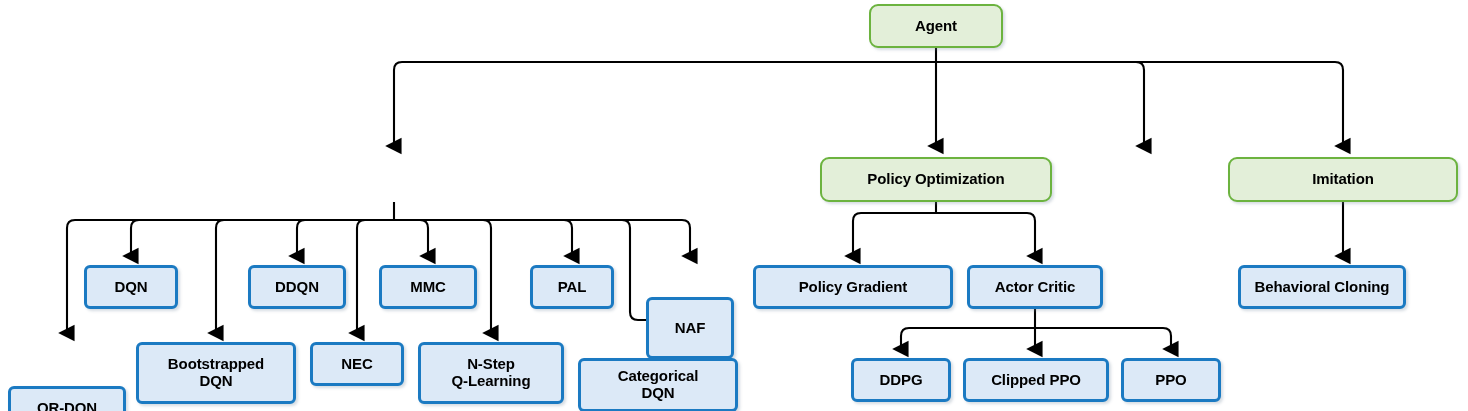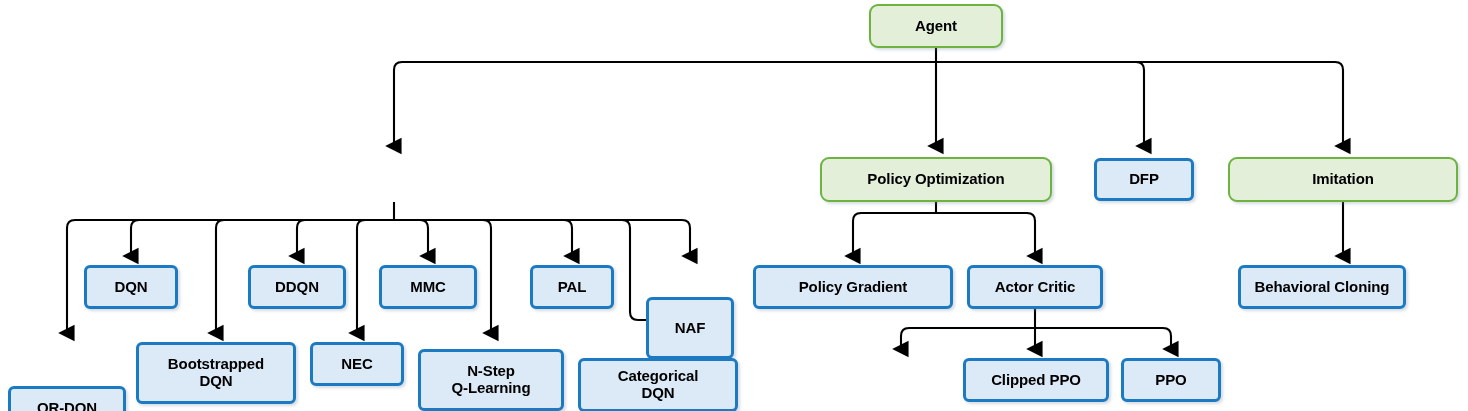--- a/index.html
+++ b/index.html
@@ -92,36 +92,36 @@
       <path d="M1035,328 L1035,349" marker-end="url(#arrow)"></path>
       <path d="M1035,328 L1163,328 Q1171,328 1171,336 L1171,349" marker-end="url(#arrow)"></path>
 
       <path d="M1343,202 L1343,256" marker-end="url(#arrow)"></path>
     </g>
   </svg>
 
   <div class="node green" style="left:869px; top:4px; width:134px; height:44px;">Agent</div>
 
   <div class="node green" style="left:820px; top:157px; width:232px; height:45px;">Policy Optimization</div>
-  <div class="node blue" style="left:1094px; top:158px; width:100px; height:43px;">DFP</div>
   <div class="node green" style="left:1228px; top:157px; width:230px; height:45px;">Imitation</div>
 
   <div class="node blue" style="left:84px; top:265px; width:94px; height:44px;">DQN</div>
   <div class="node blue" style="left:248px; top:265px; width:98px; height:44px;">DDQN</div>
   <div class="node blue" style="left:379px; top:265px; width:98px; height:44px;">MMC</div>
   <div class="node blue" style="left:530px; top:265px; width:84px; height:44px;">PAL</div>
   <div class="node blue" style="left:646px; top:265px; width:88px; height:62px;margin-top:32px;">NAF</div>
   <div class="node blue" style="left:753px; top:265px; width:200px; height:44px;">Policy Gradient</div>
   <div class="node blue" style="left:967px; top:265px; width:136px; height:44px;">Actor Critic</div>
   <div class="node blue" style="left:1238px; top:265px; width:168px; height:44px;">Behavioral Cloning</div>
 
   <div class="node blue" style="left:8px; top:342px; width:118px; height:44px;margin-top:44px;">QR-DQN</div>
   <div class="node blue" style="left:136px; top:342px; width:160px; height:62px;">Bootstrapped
 DQN</div>
   <div class="node blue" style="left:310px; top:342px; width:94px; height:44px;">NEC</div>
-  <div class="node blue" style="left:418px; top:342px; width:146px; height:62px;margin-top:7px;">N-Step
+  <div class="node blue" style="left:418px; top:342px; width:146px; height:62px;">N-Step
 Q-Learning</div>
   <div class="node blue" style="left:578px; top:358px; width:160px; height:54px;">Categorical
 DQN</div>
+  <div class="node blue" style="left:851px; top:358px; width:100px; height:44px;">DDPG</div>
   <div class="node blue" style="left:963px; top:358px; width:146px; height:44px;">Clipped PPO</div>
   <div class="node blue" style="left:1121px; top:358px; width:100px; height:44px;">PPO</div>
 
 </div>
 
 </body></html>

